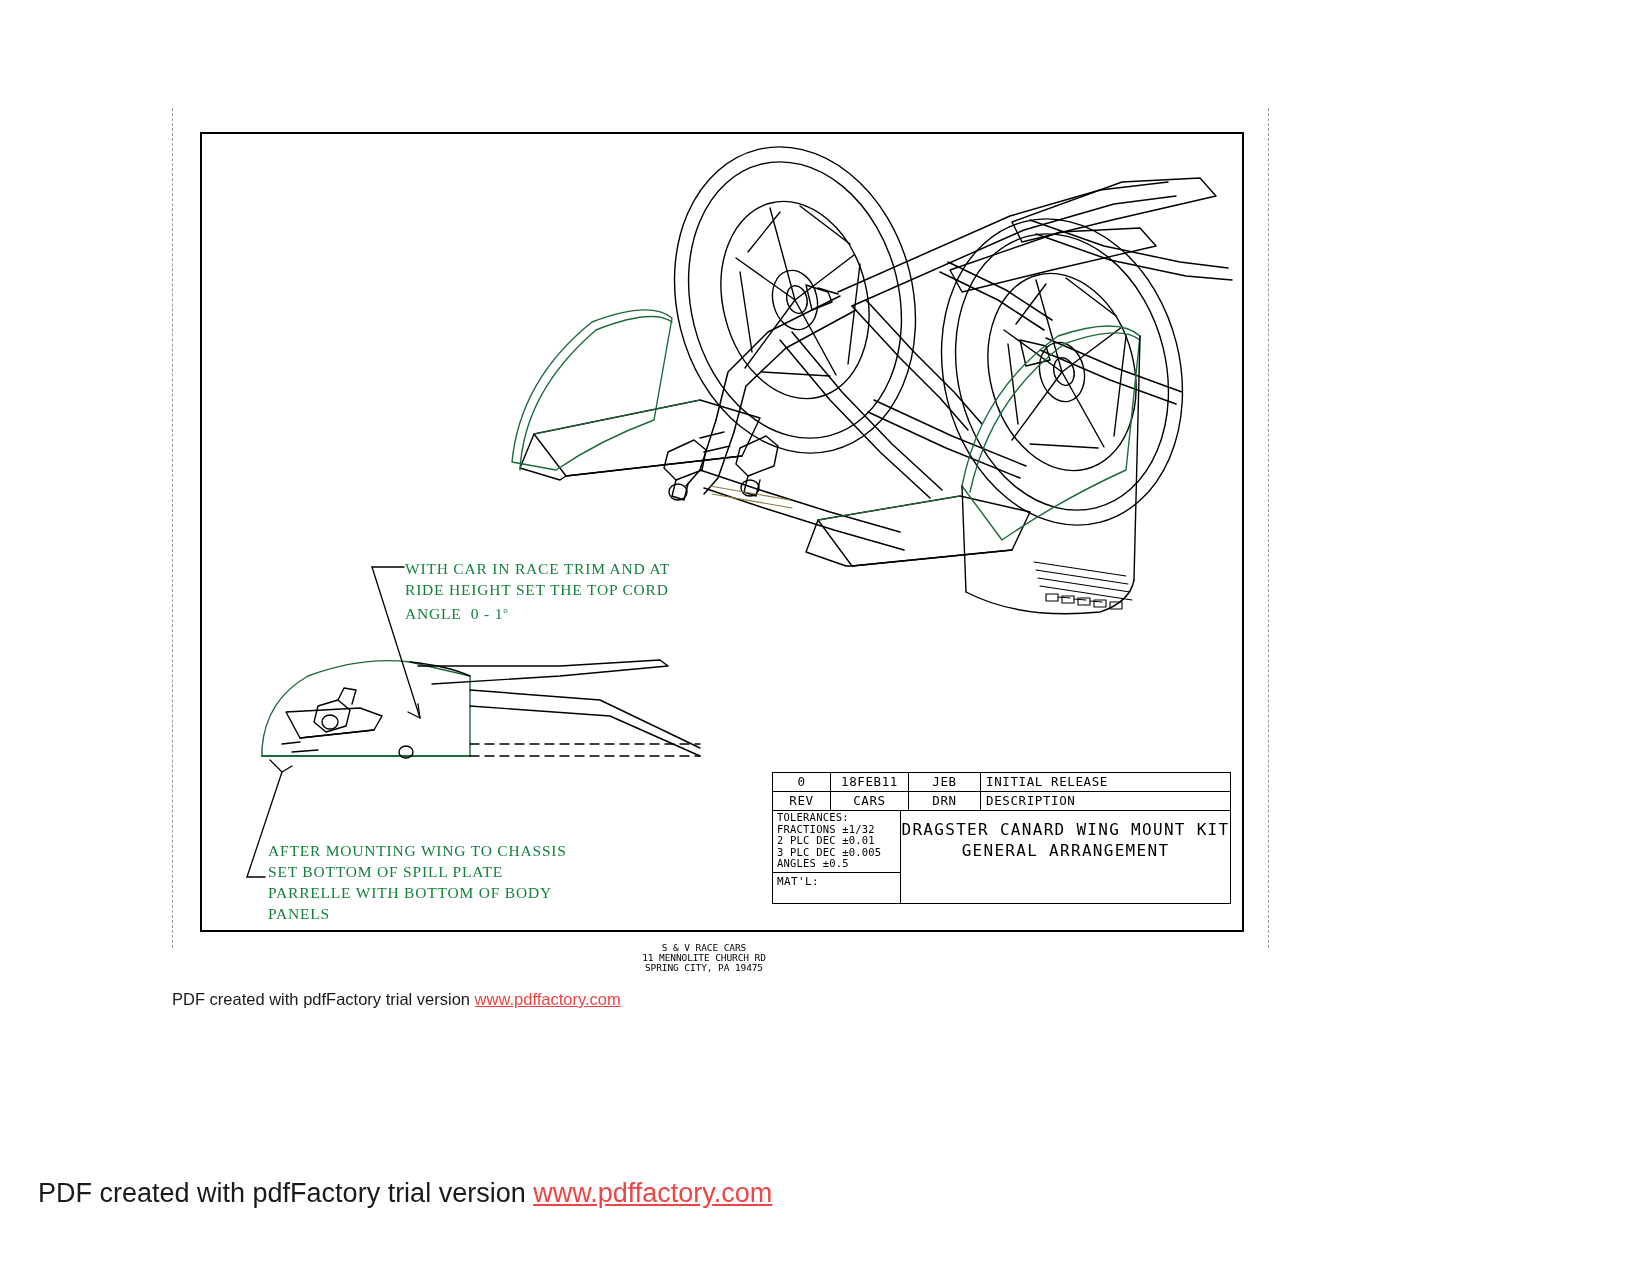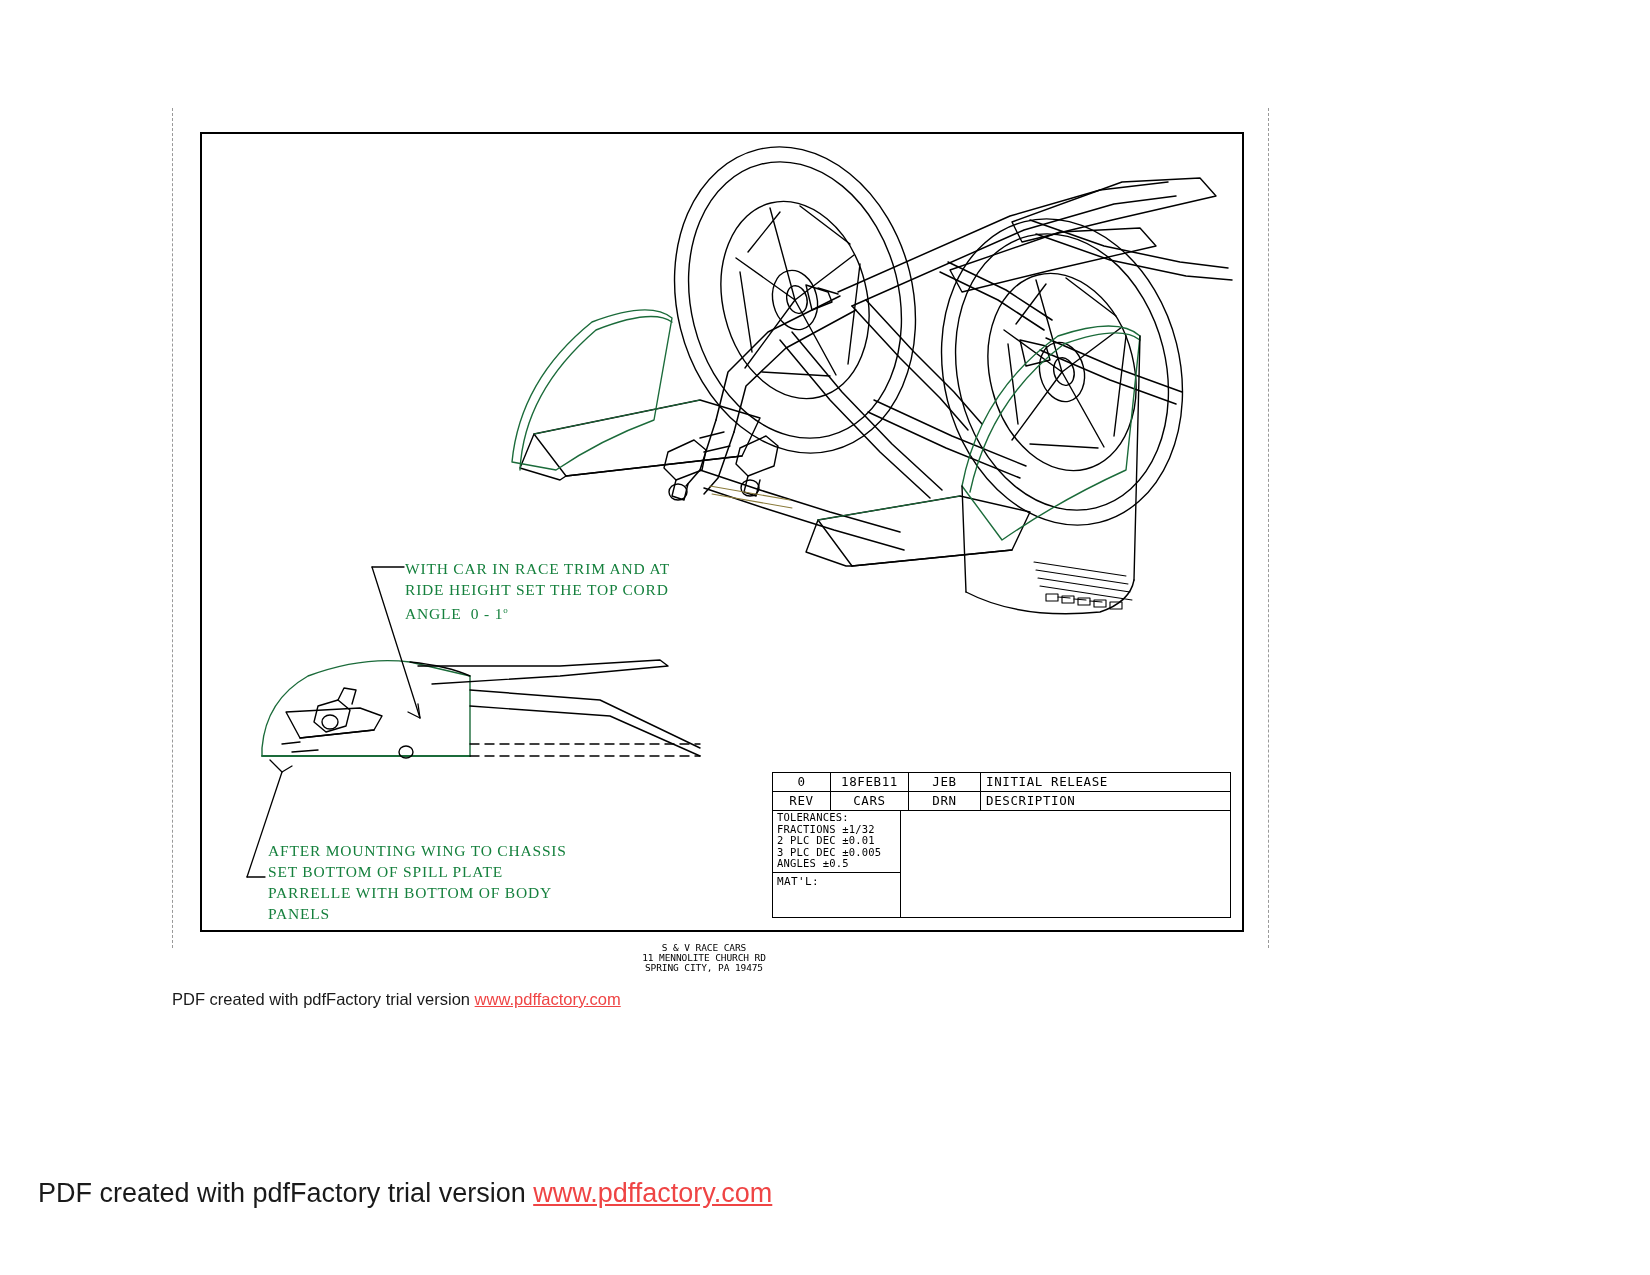--- a/index.html
+++ b/index.html
@@ -106,21 +106,21 @@
     font-size: 10.5px;
     line-height: 11.5px;
     letter-spacing: 0.2px;
     white-space: pre;
     border-bottom: 1.5px solid #000;
   }
   .matl {
     padding: 2px 4px;
     font-size: 11px;
     line-height: 14px;
-    height: 44px;
+    height: 30px;
     box-sizing: border-box;
     letter-spacing: 0.4px;
   }
   .title-main {
     flex: 1;
     text-align: center;
     padding-top: 8px;
     font-size: 16px;
     line-height: 21px;
     letter-spacing: 1.3px;
@@ -361,20 +361,22 @@
 
   <div class="tb-mid">
     <div class="tol-box">
       <div class="tol-lines"><span>TOLERANCES:</span>
 <span>FRACTIONS ±1/32</span>
 <span>2 PLC DEC ±0.01</span>
 <span>3 PLC DEC ±0.005</span>
 <span>ANGLES ±0.5</span></div>
       <div class="matl">MAT'L:</div>
     </div>
+    <div class="title-main"><span>DRAGSTER CANARD WING MOUNT KIT</span>
+<span>GENERAL ARRANGEMENT</span></div>
   </div>
 
 </div>
 
 <div class="co-addr"><span>S &amp; V RACE CARS</span>
 <span>11 MENNOLITE CHURCH RD</span>
 <span>SPRING CITY, PA 19475</span></div>
 
 <div class="wm-small"><span>PDF created with pdfFactory trial version </span><a class="wm-link" href="#">www.pdffactory.com</a></div>
 

